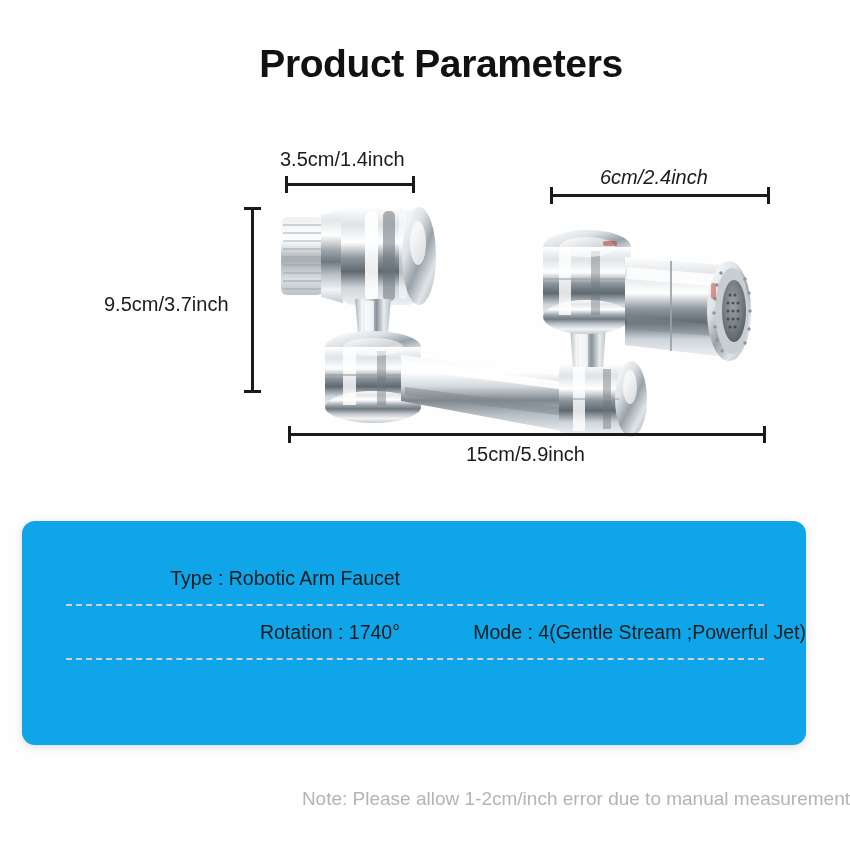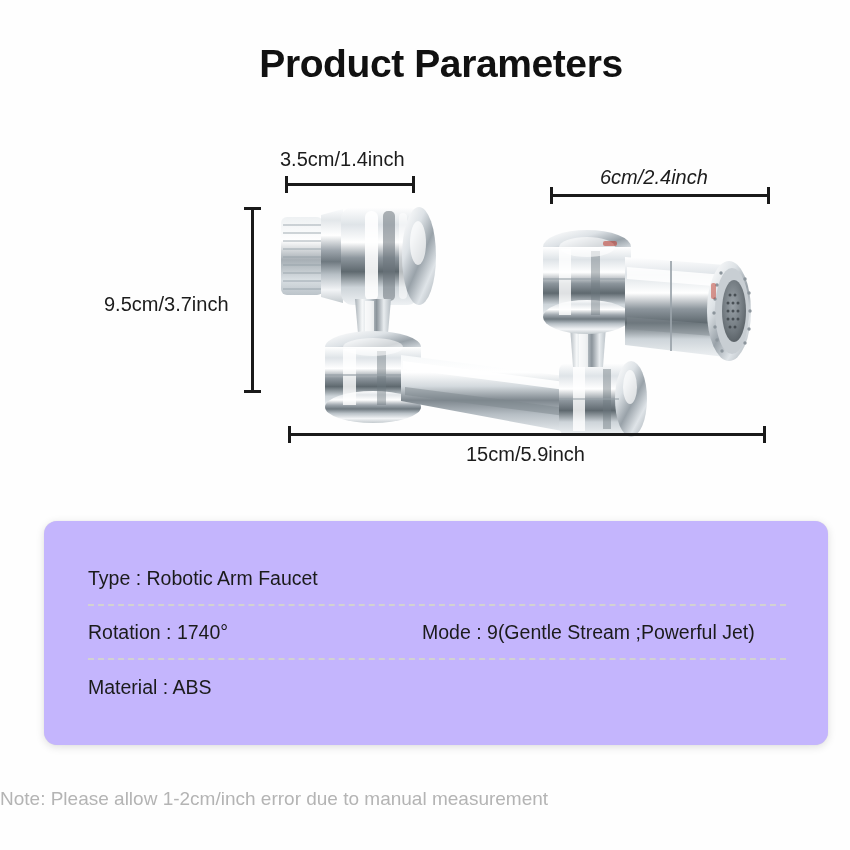--- a/index.html
+++ b/index.html
@@ -101,28 +101,29 @@
     position: absolute;
     left: 225px;
     top: 85px;
     width: 520px;
     height: 305px;
   }
 
   
   .spec-card {
     position: absolute;
-    left: 44px;
+    left: 22px;
     top: 521px;
     width: 784px;
     height: 224px;
-    background: #c4b5fd;
+    background: #0ea5e9;
     border-radius: 13px;
     box-shadow: 0 2px 9px rgba(0,0,0,0.13), 0 0 1px rgba(0,0,0,0.10);
     box-sizing: border-box;
+    text-align: right;
   }
   .spec-row {
     position: relative;
     height: 54.5px;
     display: flex;
     align-items: center;
     padding: 0 0 0 44px;
     box-sizing: border-box;
   }
   .spec-row.first { margin-top: 30px; }
@@ -141,21 +142,21 @@
     height: 0;
     border-top: 2px dashed #d2d2d2;
   }
 
   
   .note {
     position: absolute;
     left: 0;
     right: 0;
     top: 788px;
-    text-align: left;
+    text-align: right;
     font-size: 19px;
     color: #b4b4b4;
   }
 </style>
 </head>
 <body>
 
 <div class="page">
 
   <div class="title">Product Parameters</div>
@@ -355,26 +356,22 @@
 
   <div class="spec-card">
 
     <div class="spec-row first">
       <div class="spec-cell left">Type : Robotic Arm Faucet</div>
       <div class="dash-sep"></div>
     </div>
 
     <div class="spec-row">
       <div class="spec-cell left">Rotation : 1740°</div>
-      <div class="spec-cell right">Mode : 9(Gentle Stream ;Powerful Jet)</div>
+      <div class="spec-cell right">Mode : 4(Gentle Stream ;Powerful Jet)</div>
       <div class="dash-sep"></div>
     </div>
 
-    <div class="spec-row">
-      <div class="spec-cell left">Material : ABS</div>
-      <div class="spec-cell right"></div>
-    </div>
 
   </div>
 
   <div class="note">Note: Please allow 1-2cm/inch error due to manual measurement</div>
 
 </div>
 
 </body></html>

